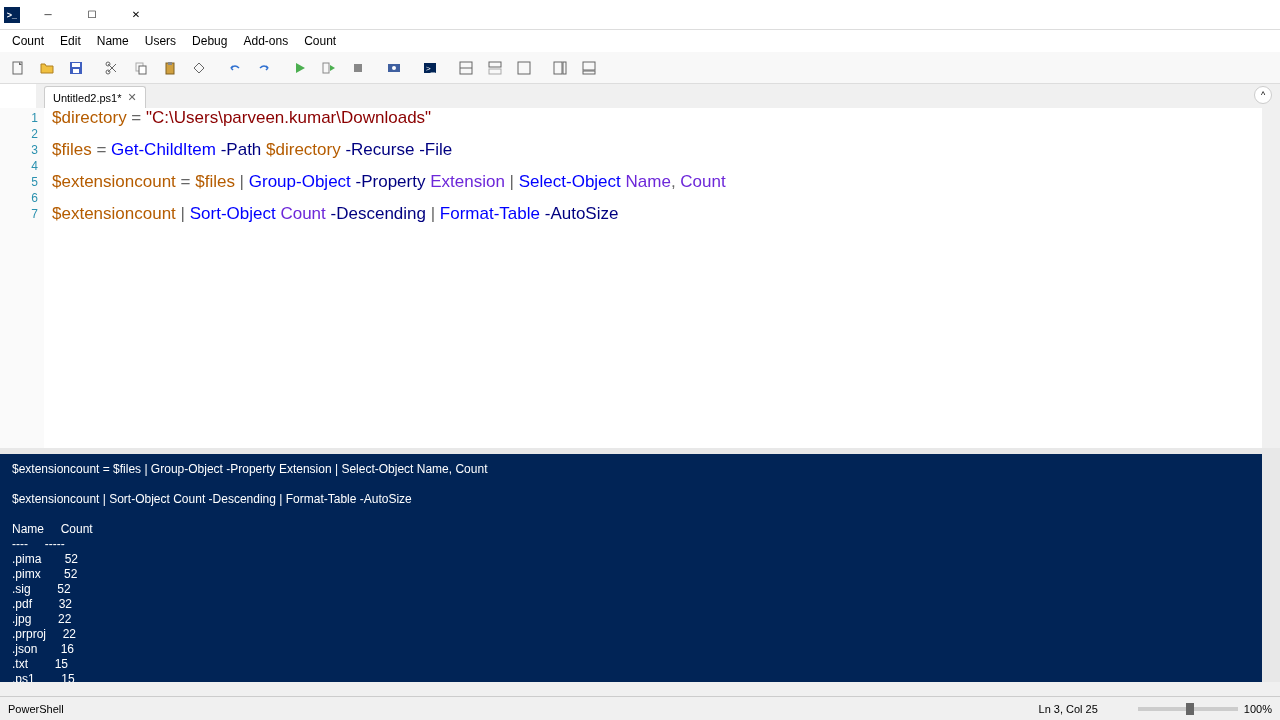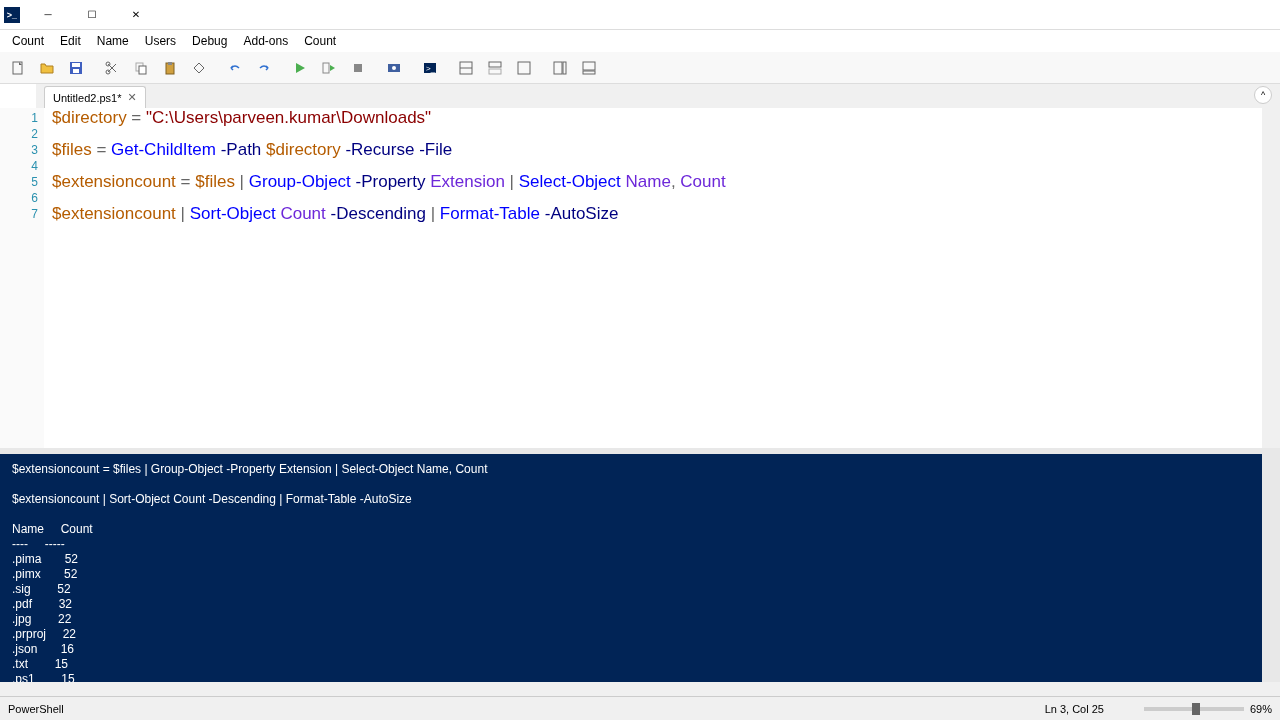--- a/index.html
+++ b/index.html
@@ -242,15 +242,15 @@
 
 <div class="bottom-scroll"></div>
 
 <div class="statusbar">
   <div class="status-left">PowerShell</div>
   <div class="status-pos">Ln 3, Col 25</div>
   <div class="status-zoom">
     <div class="zoom-track">
         <div class="zoom-thumb"></div>
       </div>
-    <span>69%</span>
+    <span>100%</span>
   </div>
 </div>
 
 </body></html>

